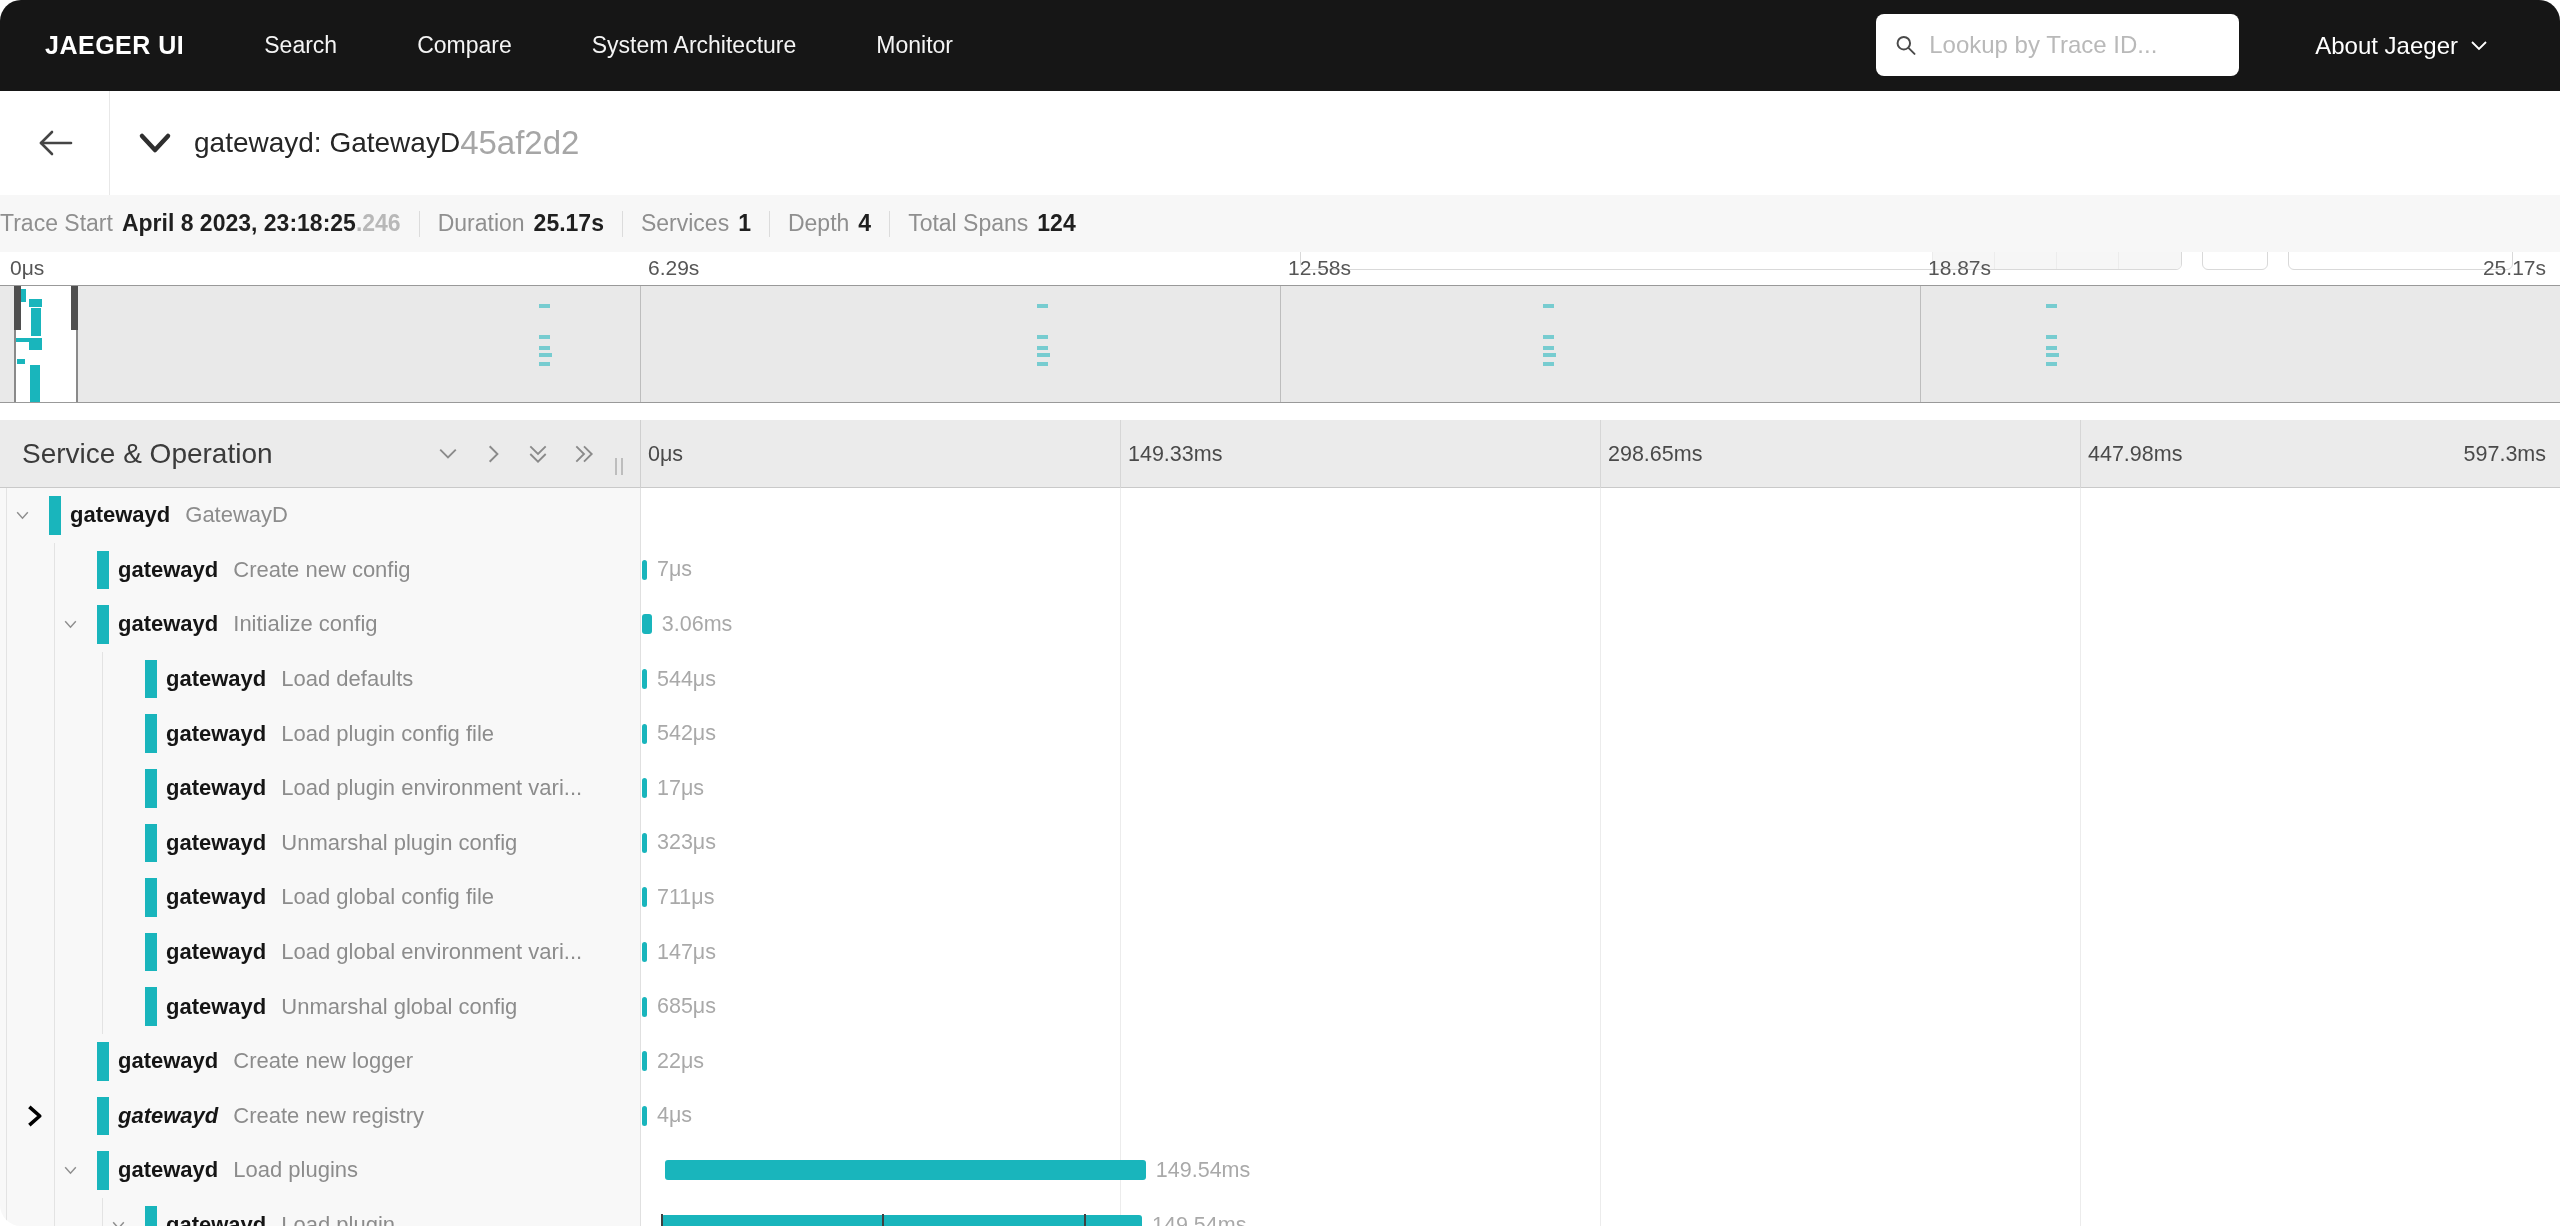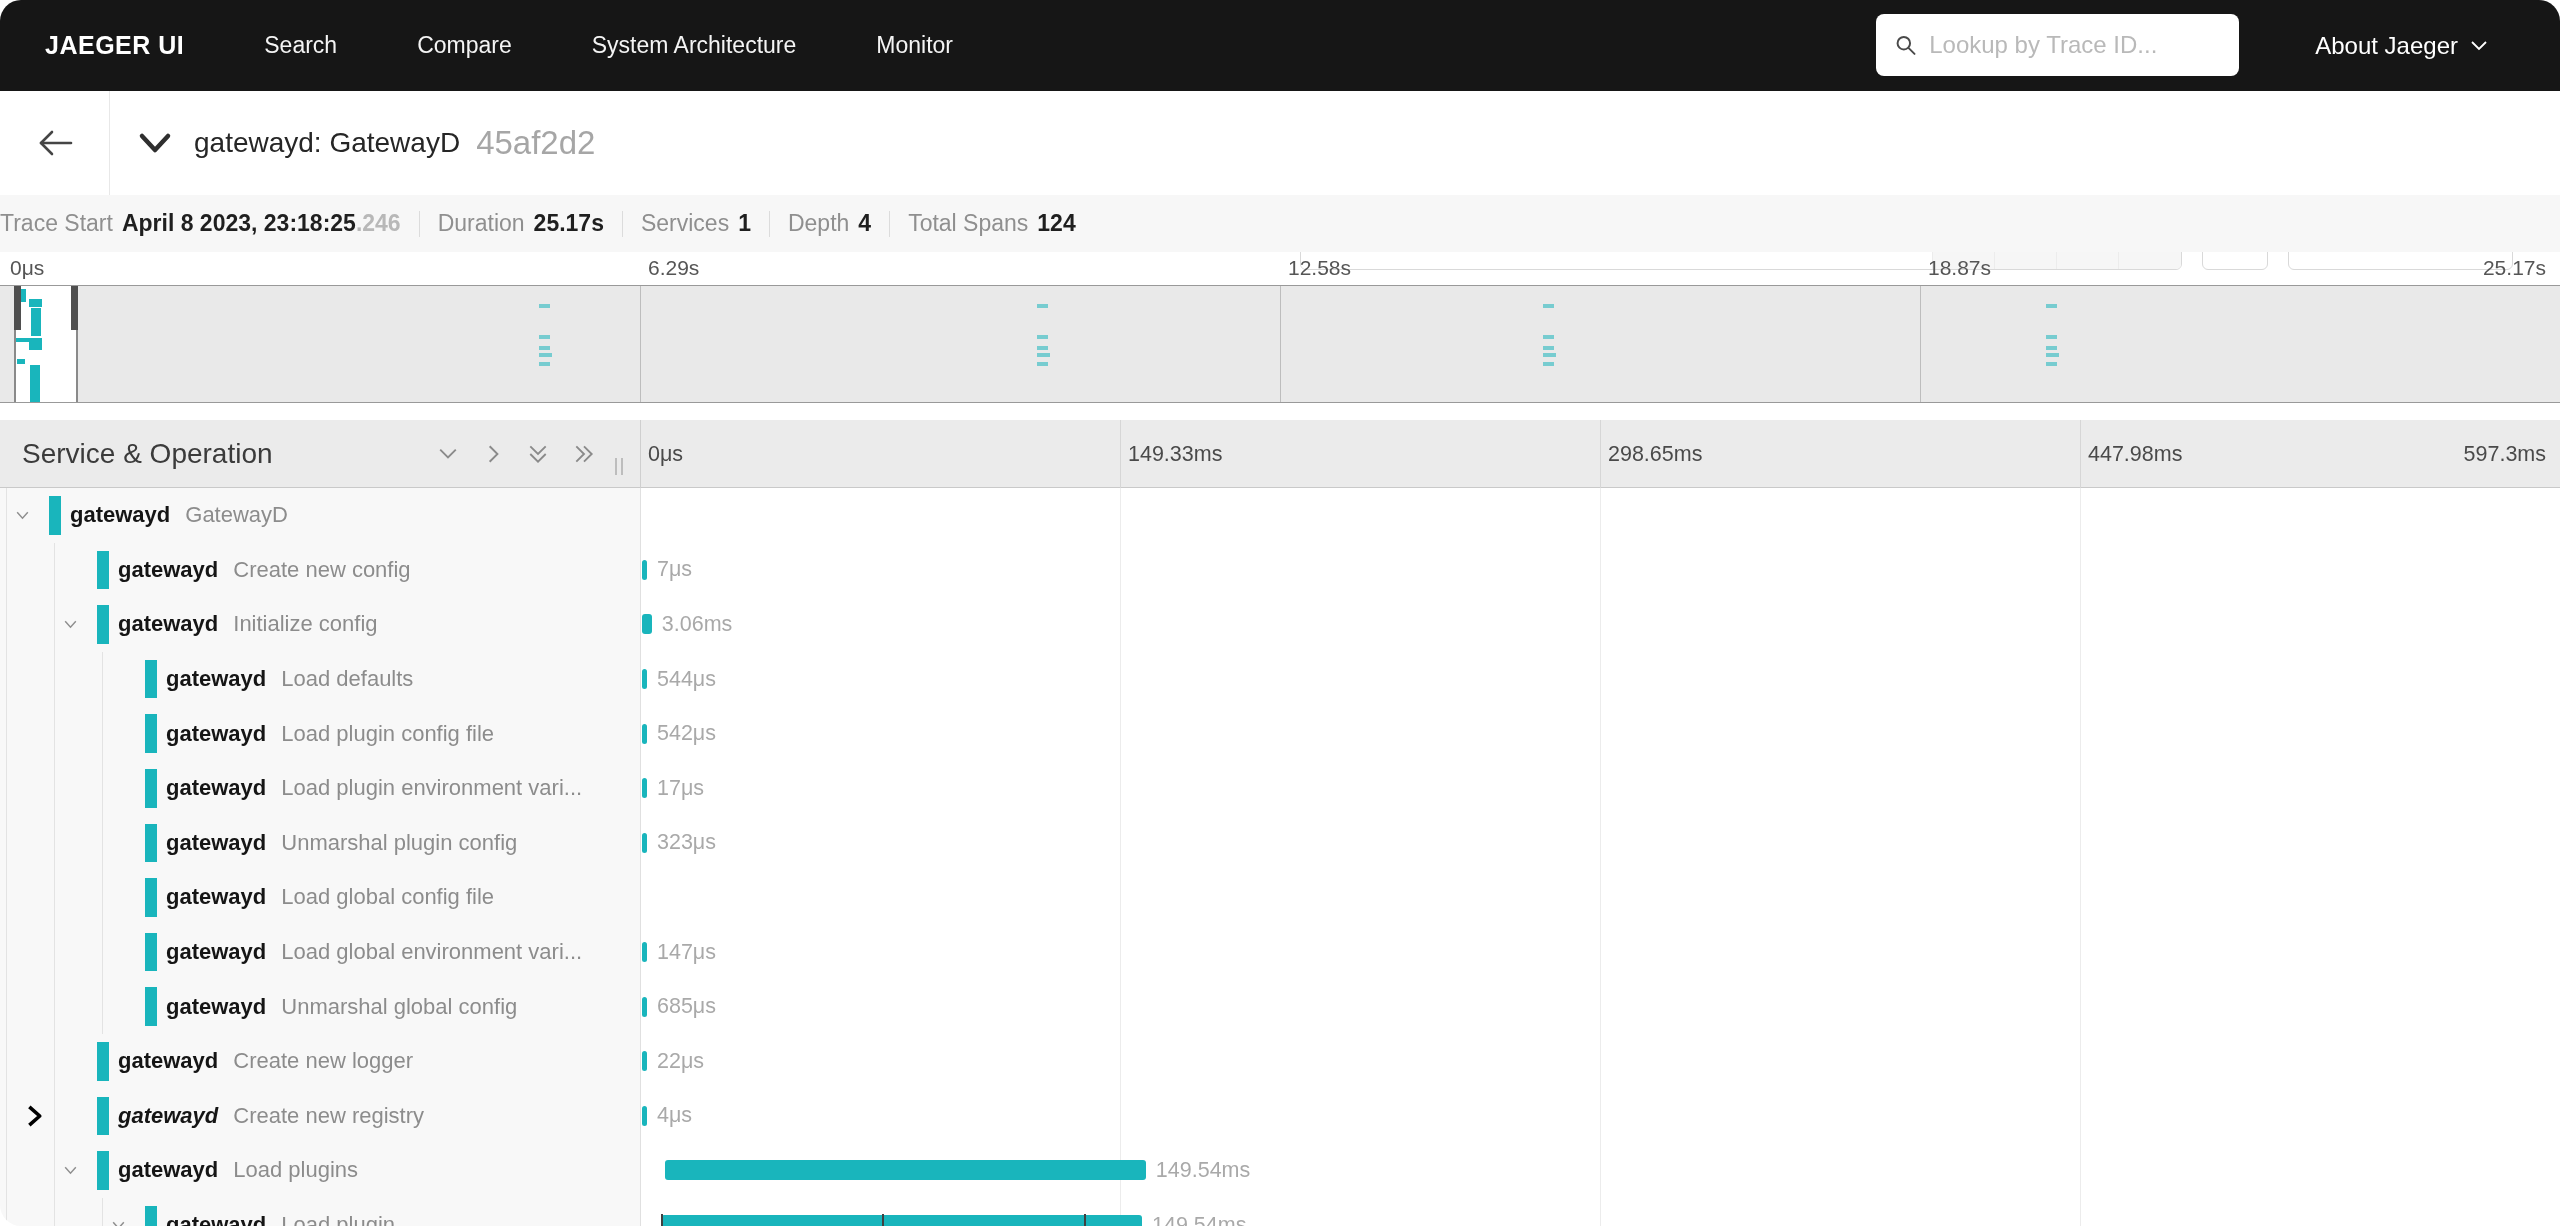--- a/index.html
+++ b/index.html
@@ -22,21 +22,21 @@
            color:#fff; font-size:24px; cursor:pointer; }
   .about svg { margin-left:12px; }
 
   
   .trace-header { position:absolute; left:0; top:91px; width:2560px; height:104px; background:#fff; }
   .back-btn { position:absolute; left:0; top:0; width:110px; height:104px; display:flex;
               align-items:center; justify-content:center; border-right:1px solid #e8e8e8; cursor:pointer; }
   .title-wrap { position:absolute; left:138px; top:0; height:104px; display:flex; align-items:center; }
   .title-chevron { margin-right:22px; cursor:pointer; display:flex; }
   .trace-title { font-size:28px; font-weight:500; color:#262626; }
-  .trace-id { font-size:33px; color:#a6a6a6; margin-left:16px; font-weight:400; }
+  .trace-id { font-size:33px; color:#a6a6a6; margin-left:0; font-weight:400; }
 
   .find-group { position:absolute; left:1300px; top:107px; width:882px; height:72px;
                 border:1px solid #d9d9d9; border-radius:6px; display:flex; overflow:hidden; background:#fff; }
   .find-input { width:633px; height:100%; border:none; outline:none; padding:0 20px; font-size:24px;
                 font-family:"Liberation Sans", sans-serif; color:#444; }
   .find-input::placeholder { color:#c9c9c9; }
   .find-icons { display:flex; flex:1; background:#f6f6f6; border-left:1px solid #ececec; }
   .find-icon-cell { width:62px; display:flex; align-items:center; justify-content:center;
                     border-right:1px solid #ececec; cursor:default; }
   .find-icon-cell:last-child { border-right:none; }
@@ -425,20 +425,24 @@
           <span class="indent-guide" style="left: 102px;"></span>
           <span class="indent-guide" style="left: 54px;"></span>
           <span class="indent-guide" style="left: 6px;"></span>
 
         <span class="svc-bar" style="left: 145px;"></span>
         <span class="row-text" style="left: 166px;">
           <span class="svc-name">gatewayd</span>
           <span class="op-name">Load global config file</span>
         </span>
       </div>
+      <div class="row-track">
+        <div class="tl-bar" style="left: 2px; width: 5px;"></div>
+        <span class="dur-label" style="left: 17px;">711μs</span>
+      </div>
     </div>
 
     <div class="span-row">
       <div class="row-names">
           <span class="indent-guide" style="left: 102px;"></span>
           <span class="indent-guide" style="left: 54px;"></span>
           <span class="indent-guide" style="left: 6px;"></span>
 
         <span class="svc-bar" style="left: 145px;"></span>
         <span class="row-text" style="left: 166px;">

